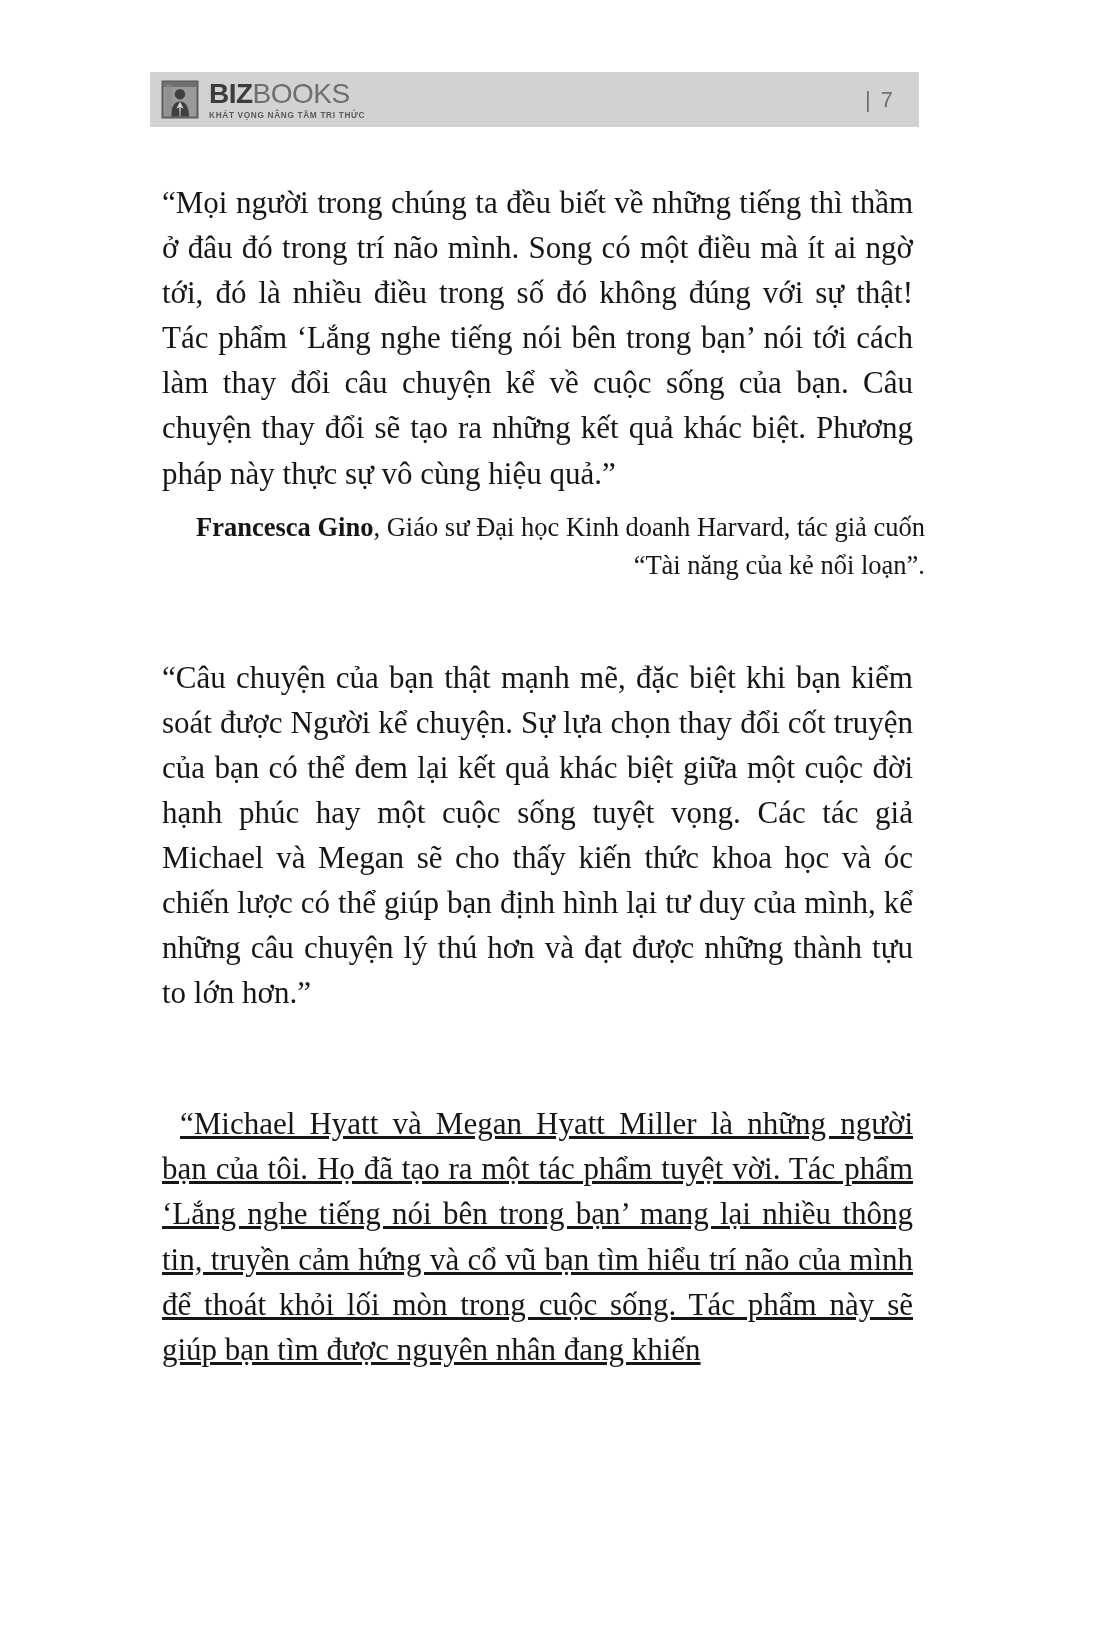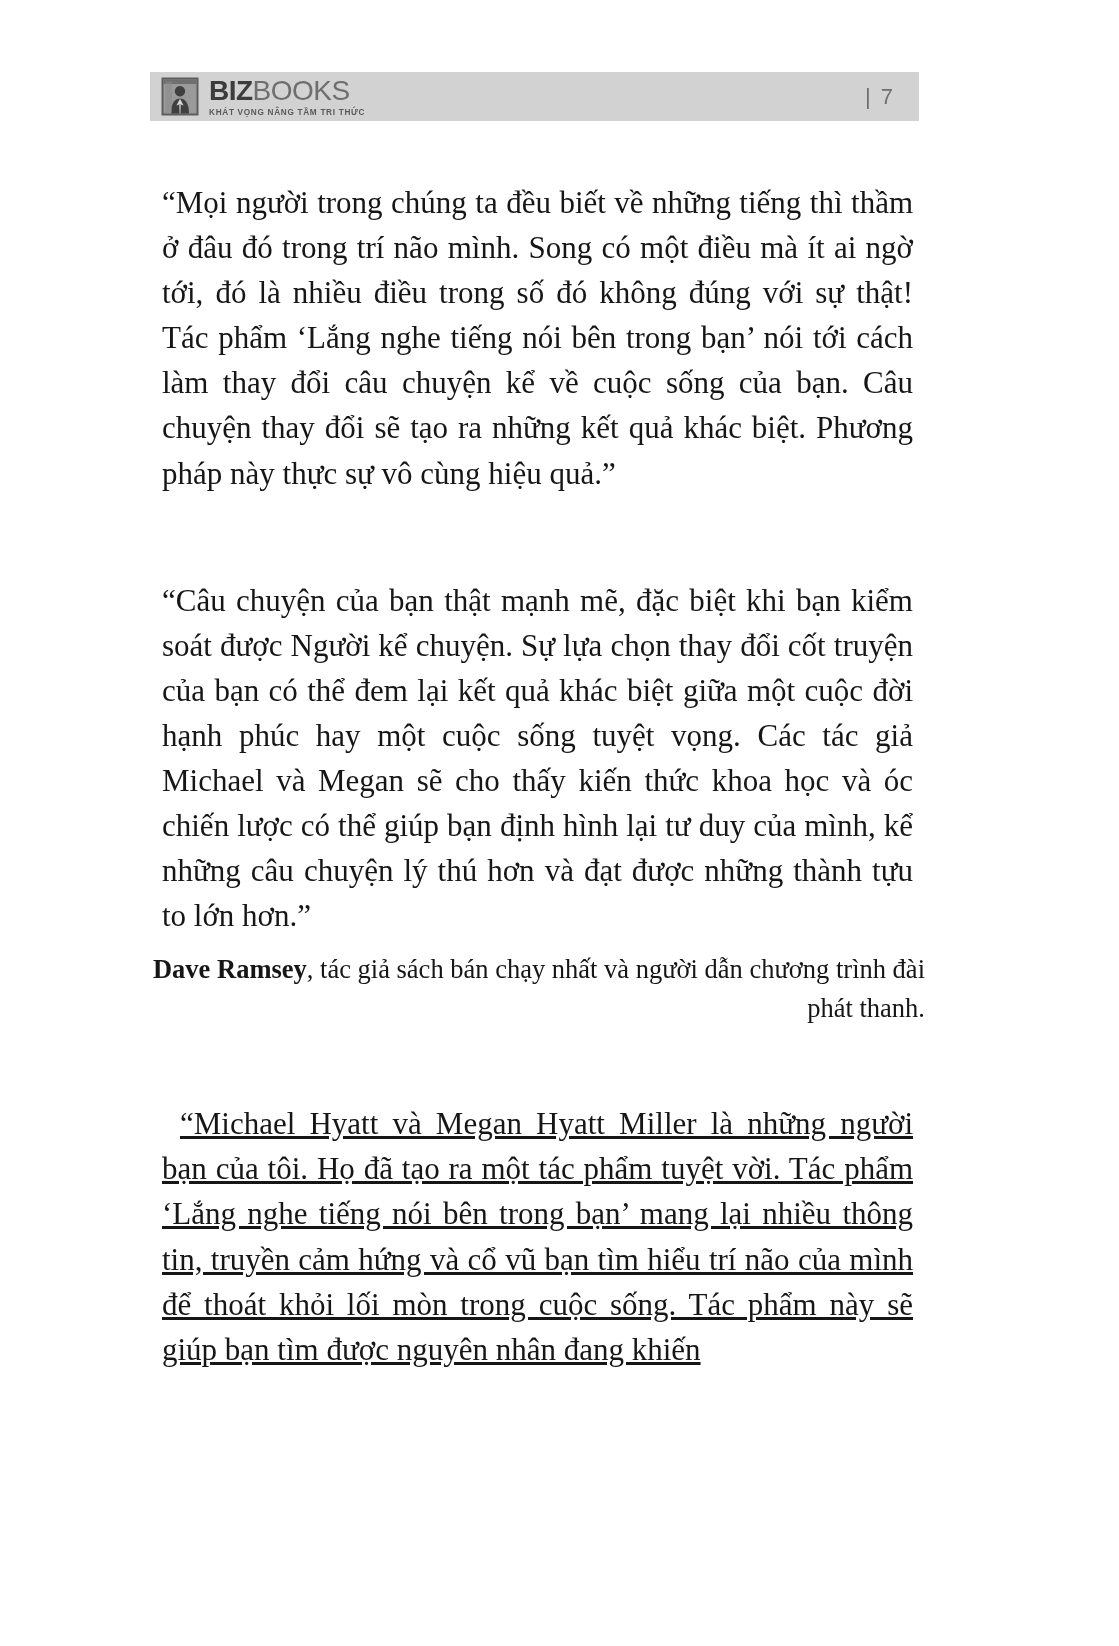--- a/index.html
+++ b/index.html
@@ -23,21 +23,21 @@
     height: 1646px;
     background: #ffffff;
   }
 
   
   .header-band {
     position: absolute;
     left: 150px;
     top: 72px;
     width: 769px;
-    height: 49px;
+    height: 55px;
     background: #d2d2d2;
     display: flex;
     align-items: center;
     justify-content: space-between;
     box-sizing: border-box;
     padding: 0 24px 0 10px;
   }
 
   .brand {
     display: flex;
@@ -158,25 +158,25 @@
         <div class="brand-tagline">KHÁT VỌNG NÂNG TẦM TRI THỨC</div>
       </div>
     </div>
 
     <div class="folio">| 7</div>
   </div>
 
   <div class="content">
 
     <p class="quote-para last-line-left">“Mọi người trong chúng ta đều biết về những tiếng thì thầm ở đâu đó trong trí não mình. Song có một điều mà ít ai ngờ tới, đó là nhiều điều trong số đó không đúng với sự thật! Tác phẩm ‘Lắng nghe tiếng nói bên trong bạn’ nói tới cách làm thay đổi câu chuyện kể về cuộc sống của bạn. Câu chuyện thay đổi sẽ tạo ra những kết quả khác biệt. Phương pháp này thực sự vô cùng hiệu quả.”</p>
+    <p class="attribution"><span class="who">Francesca Gino</span><span>, Giáo sư Đại học Kinh doanh Harvard, tác giả cuốn “Tài năng của kẻ nổi loạn”.</span></p>
 
     <div class="block-gap-1"></div>
 
     <p class="quote-para last-line-left">“Câu chuyện của bạn thật mạnh mẽ, đặc biệt khi bạn kiểm soát được Người kể chuyện. Sự lựa chọn thay đổi cốt truyện của bạn có thể đem lại kết quả khác biệt giữa một cuộc đời hạnh phúc hay một cuộc sống tuyệt vọng. Các tác giả Michael và Megan sẽ cho thấy kiến thức khoa học và óc chiến lược có thể giúp bạn định hình lại tư duy của mình, kể những câu chuyện lý thú hơn và đạt được những thành tựu to lớn hơn.”</p>
-    <p class="attribution"><span class="who">Dave Ramsey</span><span>, tác giả sách bán chạy nhất và người dẫn chương trình đài phát thanh.</span></p>
 
     <div class="block-gap-2"></div>
 
     <p class="quote-para indent">“Michael Hyatt và Megan Hyatt Miller là những người bạn của tôi. Họ đã tạo ra một tác phẩm tuyệt vời. Tác phẩm ‘Lắng nghe tiếng nói bên trong bạn’ mang lại nhiều thông tin, truyền cảm hứng và cổ vũ bạn tìm hiểu trí não của mình để thoát khỏi lối mòn trong cuộc sống. Tác phẩm này sẽ giúp bạn tìm được nguyên nhân đang khiến</p>
 
   </div>
 
 </div>
 
 </body></html>

